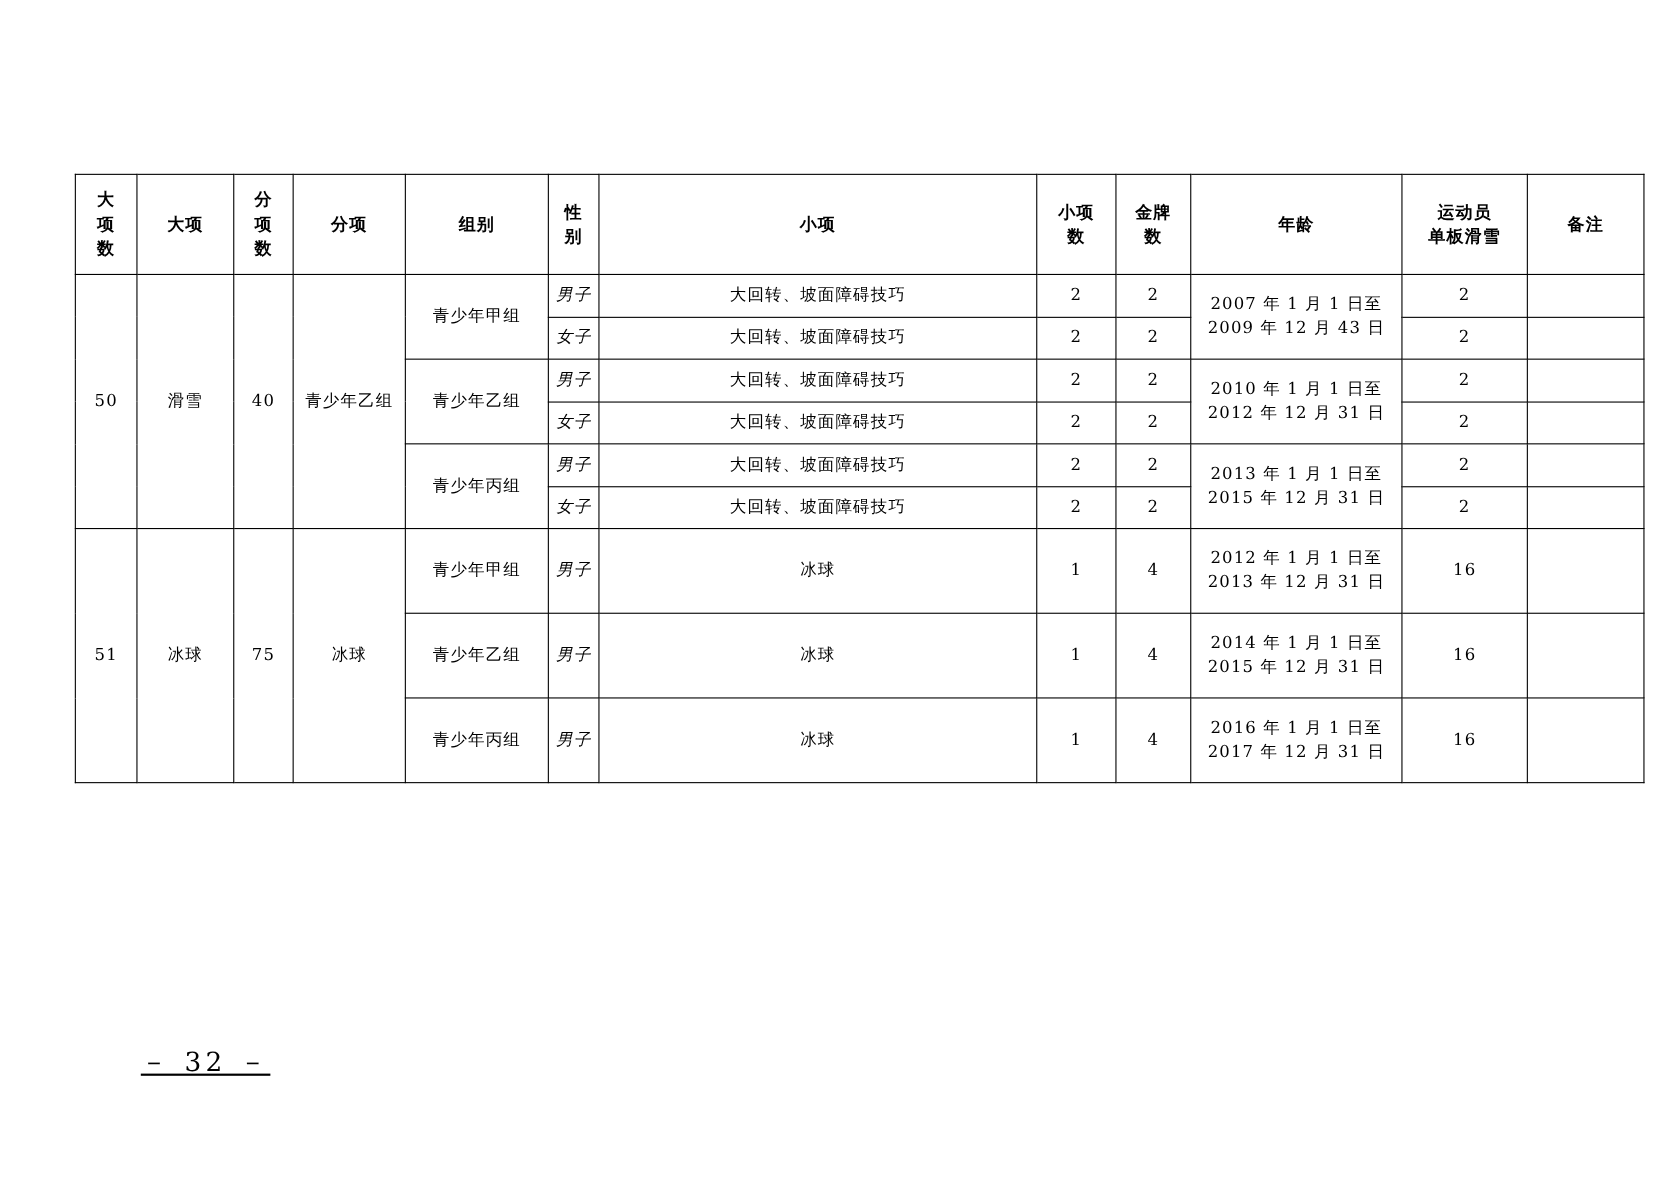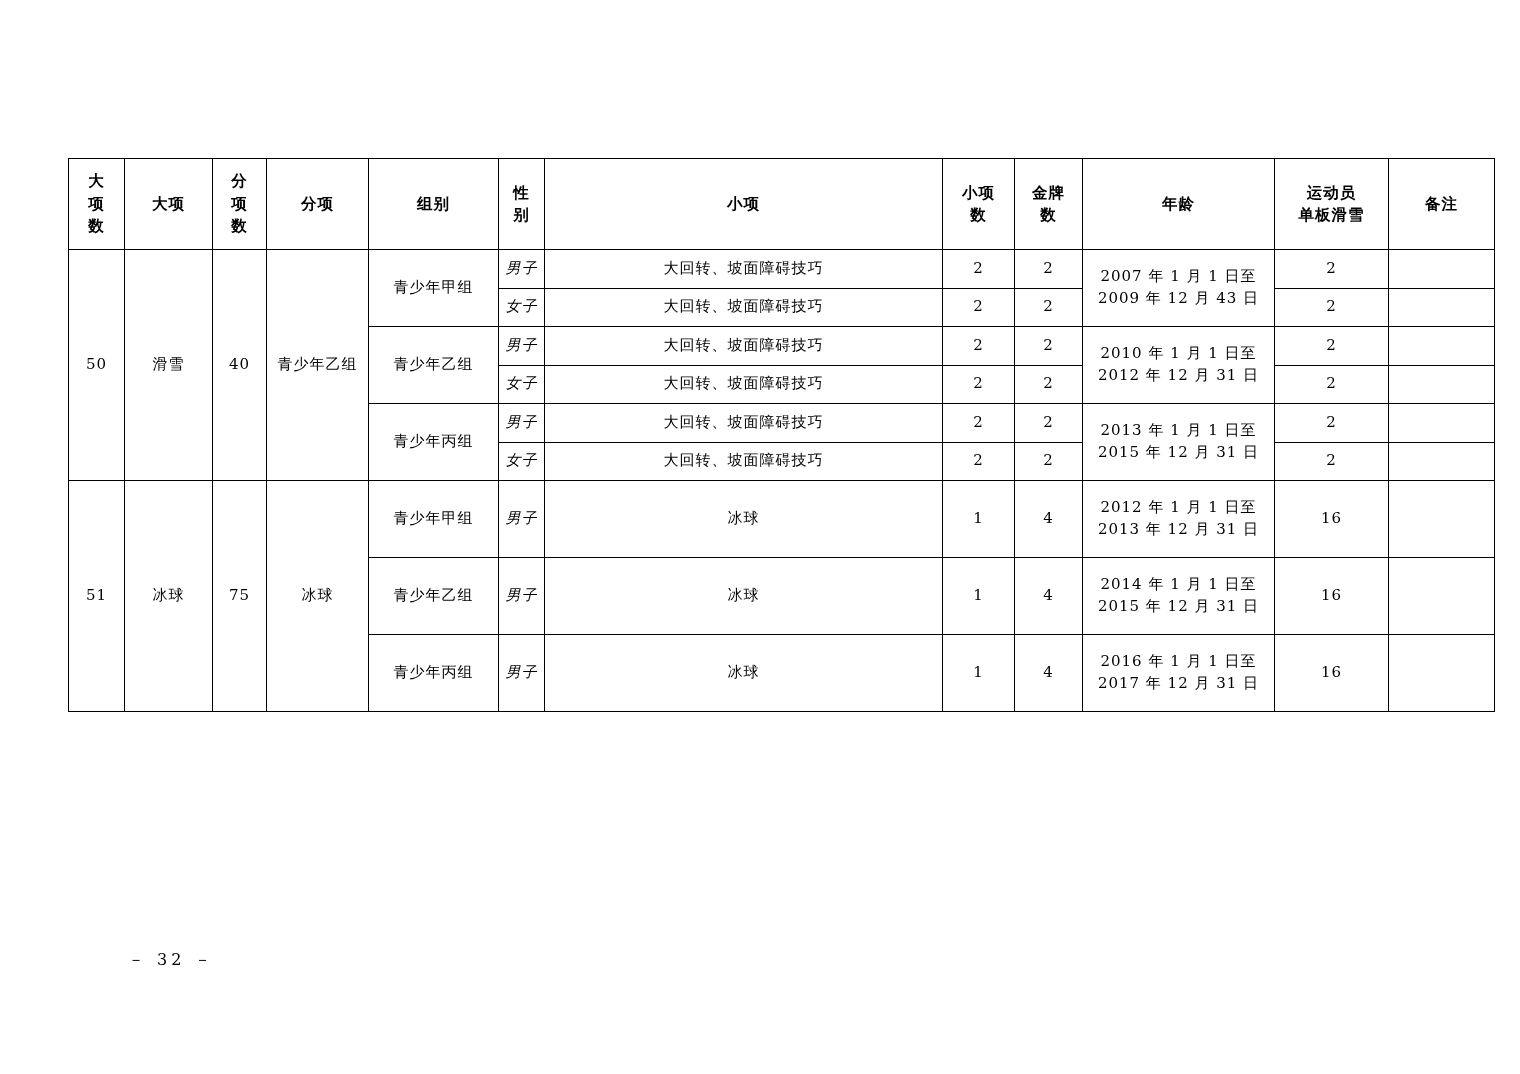--- a/index.html
+++ b/index.html
@@ -65,23 +65,24 @@
     font-size: 15px;
     line-height: 1.3;
     width: 22px;
     word-break: break-all;
     font-style: italic;
   }
   .page-number {
     position: absolute;
     left: 128px;
     top: 950px;
-    font-size: 16px;
+    font-size: 24px;
     letter-spacing: 4px;
     font-family: "DejaVu Serif", "Liberation Serif", serif;
+    text-decoration: underline;
   }
 </style>
 </head>
 <body>
 
 <div class="page">
 
   <table class="sheet">
     <colgroup>
       <col style="width:56px">

